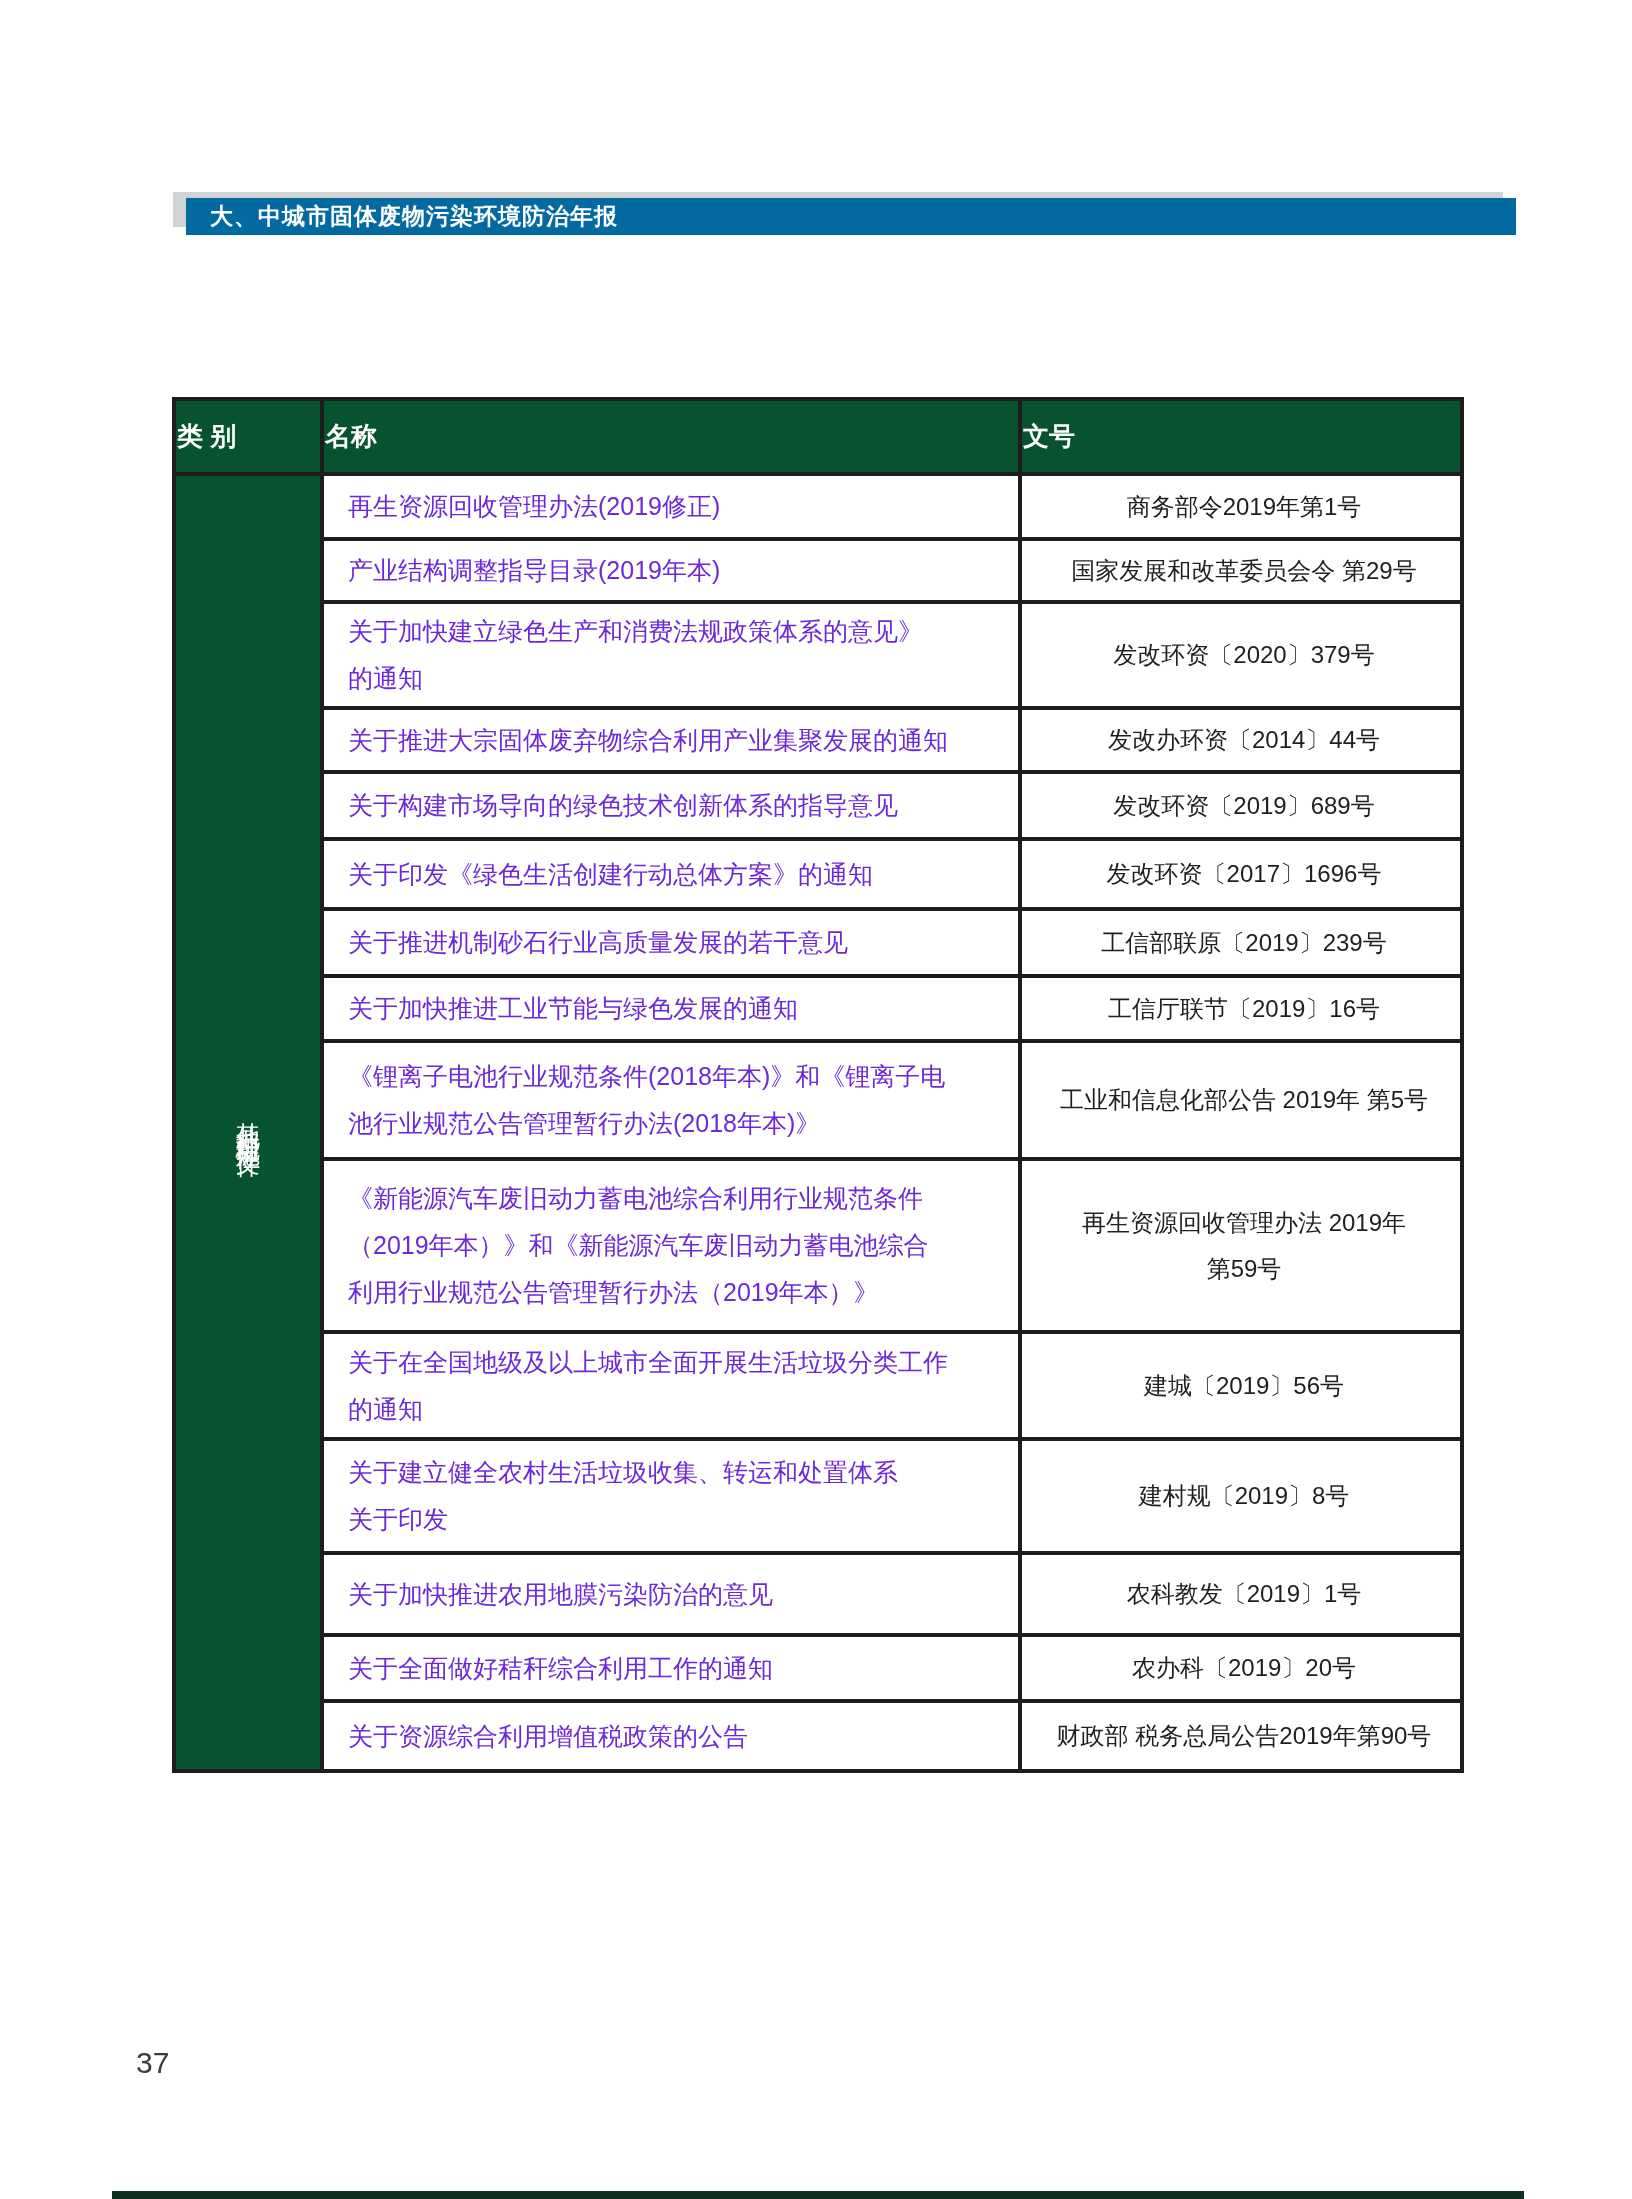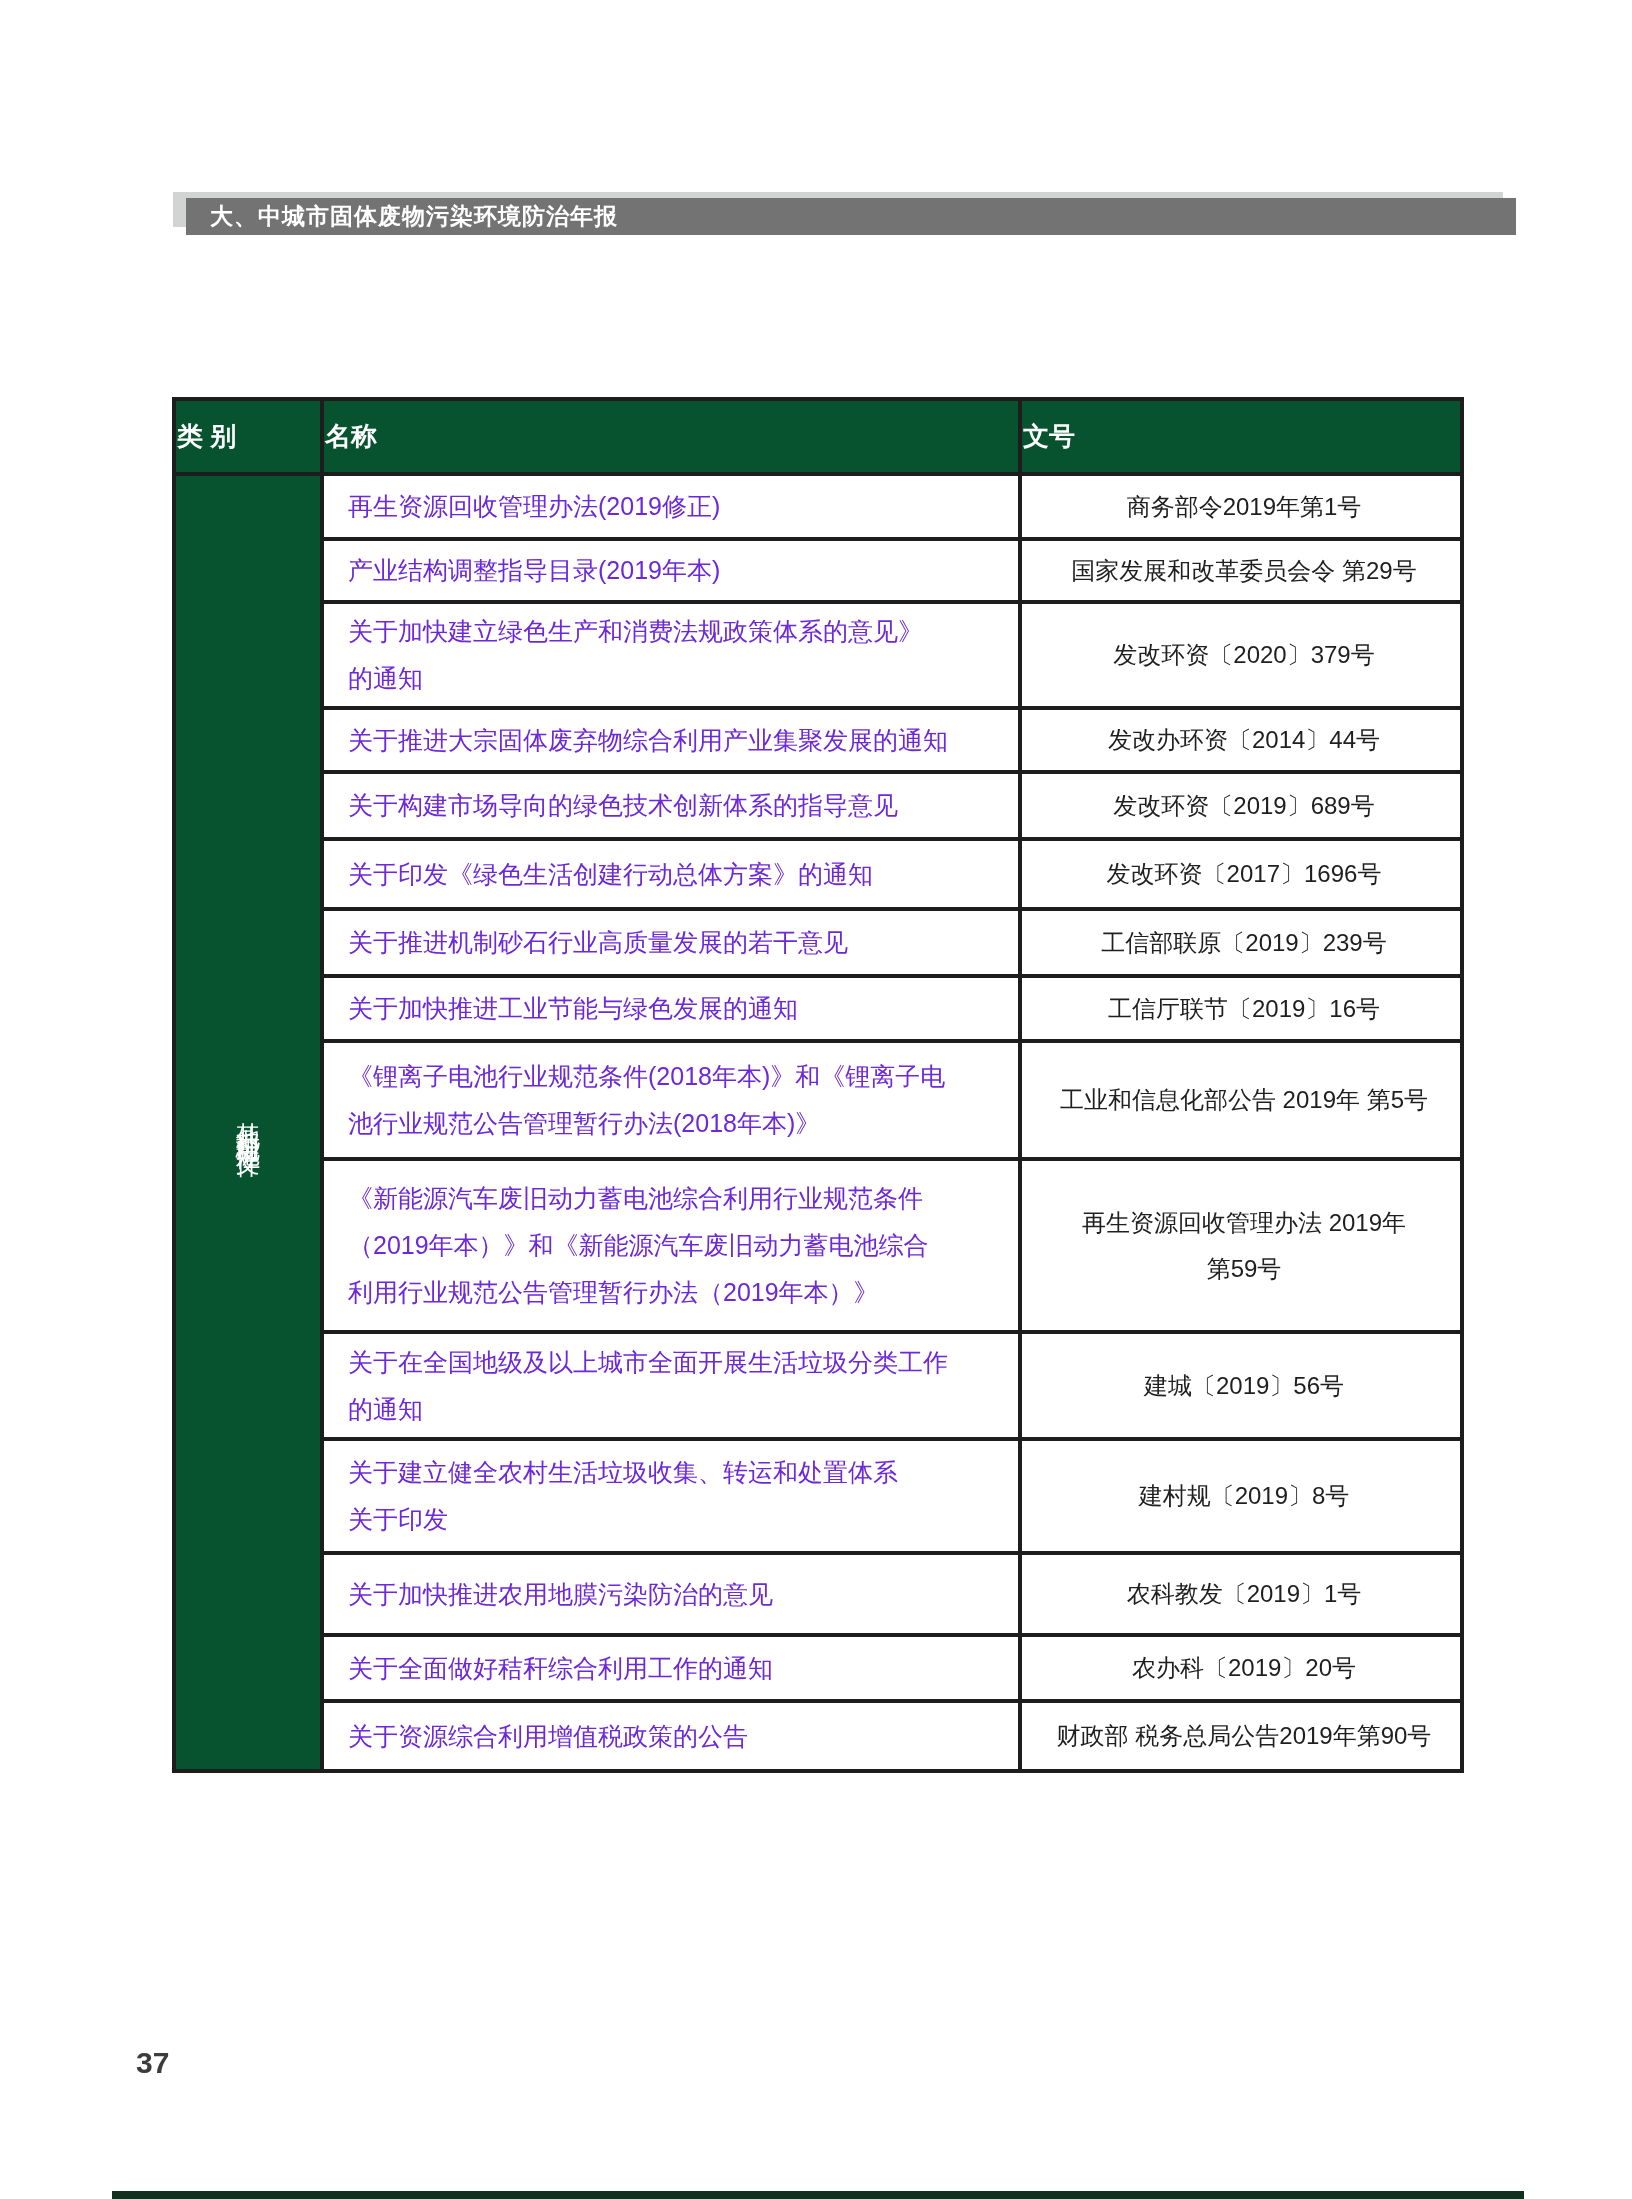--- a/index.html
+++ b/index.html
@@ -16,21 +16,21 @@
   .banner-gray {
     position: absolute;
     left: 173px; top: 192px;
     width: 1330px; height: 35px;
     background: #d2d4d4;
   }
   .banner-green {
     position: absolute;
     left: 186px; top: 198px;
     width: 1330px; height: 37px;
-    background: #737373;
+    background: #0369a1;
     box-sizing: border-box;
     color: #ffffff;
     font-size: 23px;
     font-weight: bold;
     line-height: 37px;
     padding-left: 24px;
     letter-spacing: 1px;
     white-space: nowrap;
   }
 
@@ -89,21 +89,21 @@
     white-space: pre-line;
     color: #1f1f1f;
     text-align: center;
   }
 
   
   .page-number {
     position: absolute;
     left: 136px; top: 2046px;
     font-size: 30px;
-    font-weight: bold;
+    font-weight: normal;
     color: #3c3c3c;
   }
   .bottom-strip {
     position: absolute;
     left: 112px; top: 2191px;
     width: 1412px; height: 8px;
     background: #12301f;
   }
 </style>
 </head>

